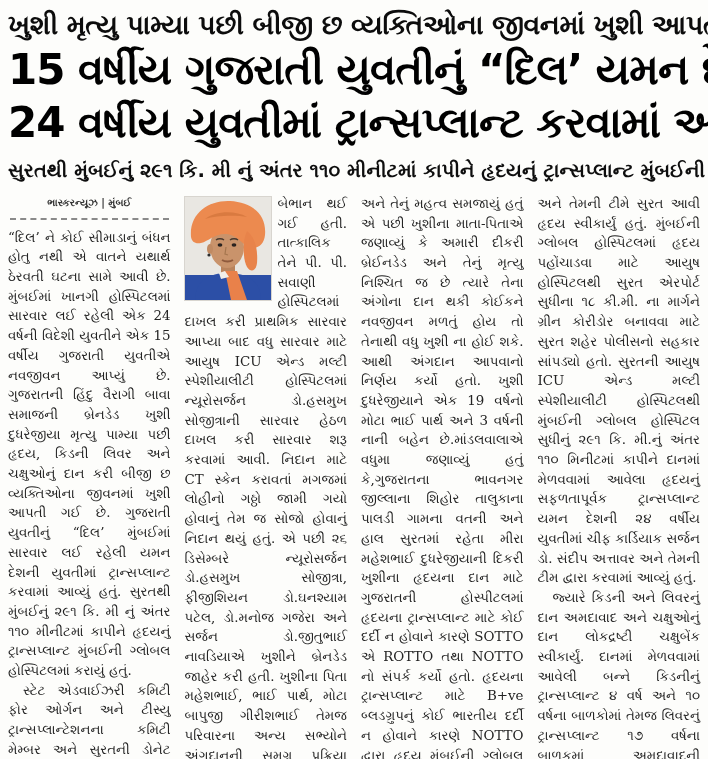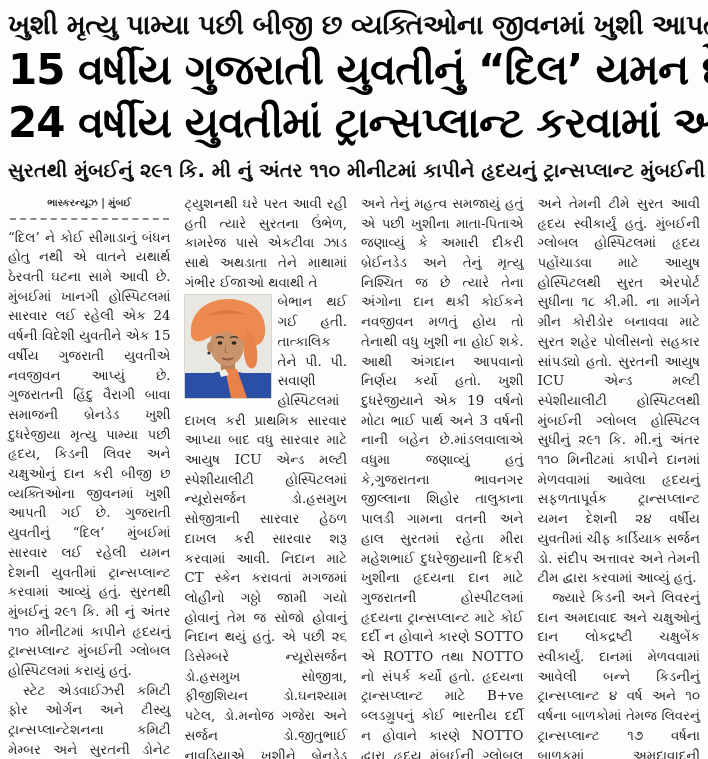--- a/index.html
+++ b/index.html
@@ -69,21 +69,20 @@
 
   <div class="body-grid">
 
     <div class="col">
       <div class="byline">ભાસ્કરન્યૂઝ | મુંબઈ</div>
       <p>“દિલ’ ને કોઈ સીમાડાનું બંધન હોતુ નથી એ વાતને યથાર્થ ઠેરવતી ઘટના સામે આવી છે. મુંબઈમાં ખાનગી હોસ્પિટલમાં સારવાર લઈ રહેલી એક 24 વર્ષની વિદેશી યુવતીને એક 15 વર્ષીય ગુજરાતી યુવતીએ નવજીવન આપ્યું છે. ગુજરાતની હિંદુ વૈરાગી બાવા સમાજની બ્રેનડેડ ખુશી દુધરેજીયા મૃત્યુ પામ્યા પછી હૃદય, કિડની લિવર અને ચક્ષુઓનું દાન કરી બીજી છ વ્યક્તિઓના જીવનમાં ખુશી આપતી ગઈ છે. ગુજરાતી યુવતીનું “દિલ’ મુંબઈમાં સારવાર લઈ રહેલી યમન દેશની યુવતીમાં ટ્રાન્સપ્લાન્ટ કરવામાં આવ્યું હતું. સુરતથી મુંબઈનું ૨૯૧ કિ. મી નું અંતર ૧૧૦ મીનીટમાં કાપીને હૃદયનું ટ્રાન્સપ્લાન્ટ મુંબઈની ગ્લોબલ હોસ્પિટલમાં કરાયું હતું.</p>
       <p class="indent">સ્ટેટ એડવાઈઝરી કમિટી ફોર ઓર્ગન અને ટીસ્યુ ટ્રાન્સપ્લાન્ટેશનના કમિટી મેમ્બર અને સુરતની ડોનેટ લાઈફના પ્રમુખ શ્રી નીલેશ માંડલેવાલાએ આ વિશે “દિવ્ય ભાસ્કર’ને કહ્યું હતું કે, શનિવાર તા. ૨૧ ડિસેમ્બરે ખુશી બપોરે ૩:00 કલાક દરમિયાન</p>
     </div>
 
     <div class="col">
-      <p>ટ્યુશનથી ઘરે પરત આવી રહી હતી ત્યારે સુરતના ઉંભેળ, કામરેજ પાસે એકટીવા ઝાડ સાથે અથડાતા તેને માથામાં ગંભીર ઈજાઓ થવાથી તે</p>
       <div class="clearfix">
         <span class="photo-float">
           <svg viewBox="0 0 86 103" preserveAspectRatio="none">
             <rect x="0" y="0" width="86" height="103" fill="#e9e7e2"></rect>
             <rect x="0" y="78" width="86" height="25" fill="#2c4fa6"></rect>
             <path d="M10,103 C10,84 24,76 43,76 C62,76 76,84 76,103 Z" fill="#2c4fa6"></path>
             <rect x="36" y="64" width="14" height="14" fill="#b9835c"></rect>
             <path d="M40,74 L52,74 L62,103 L46,103 Z" fill="#e9814a"></path>
             <path d="M34,76 L40,74 L44,80 L36,82 Z" fill="#f2efe9"></path>
             <ellipse cx="42" cy="50" rx="17" ry="21" fill="#c9936b"></ellipse>

